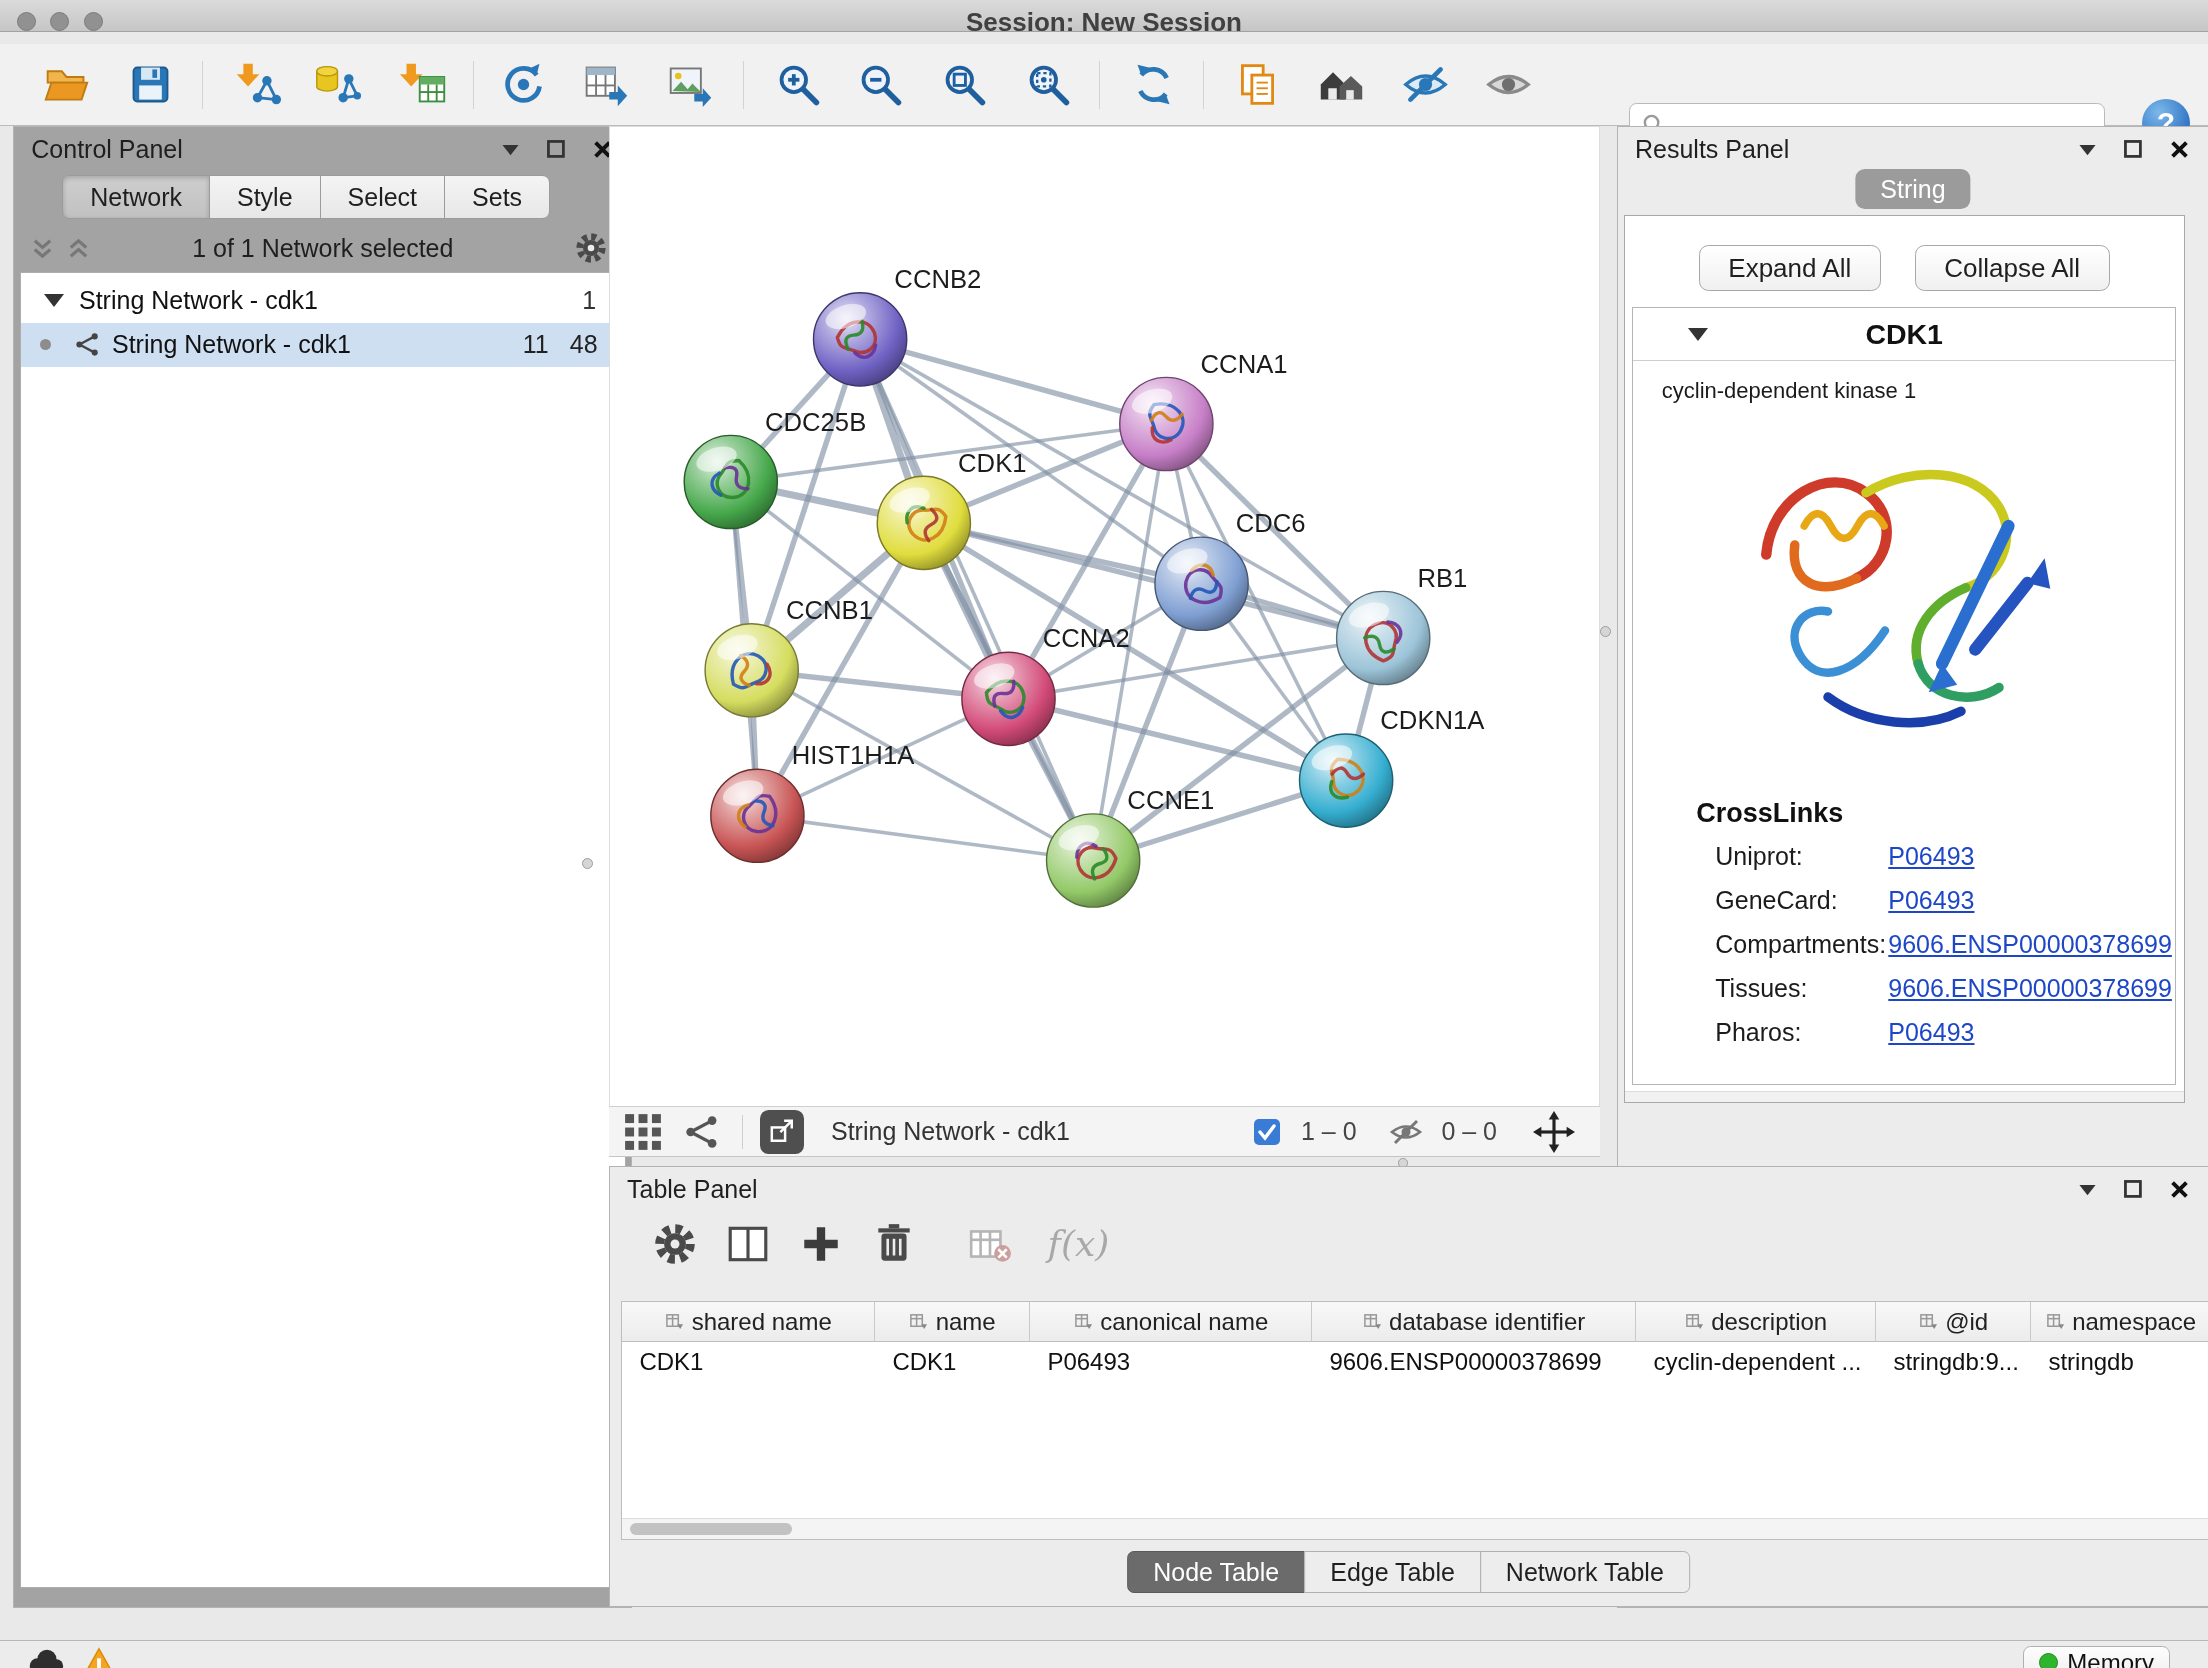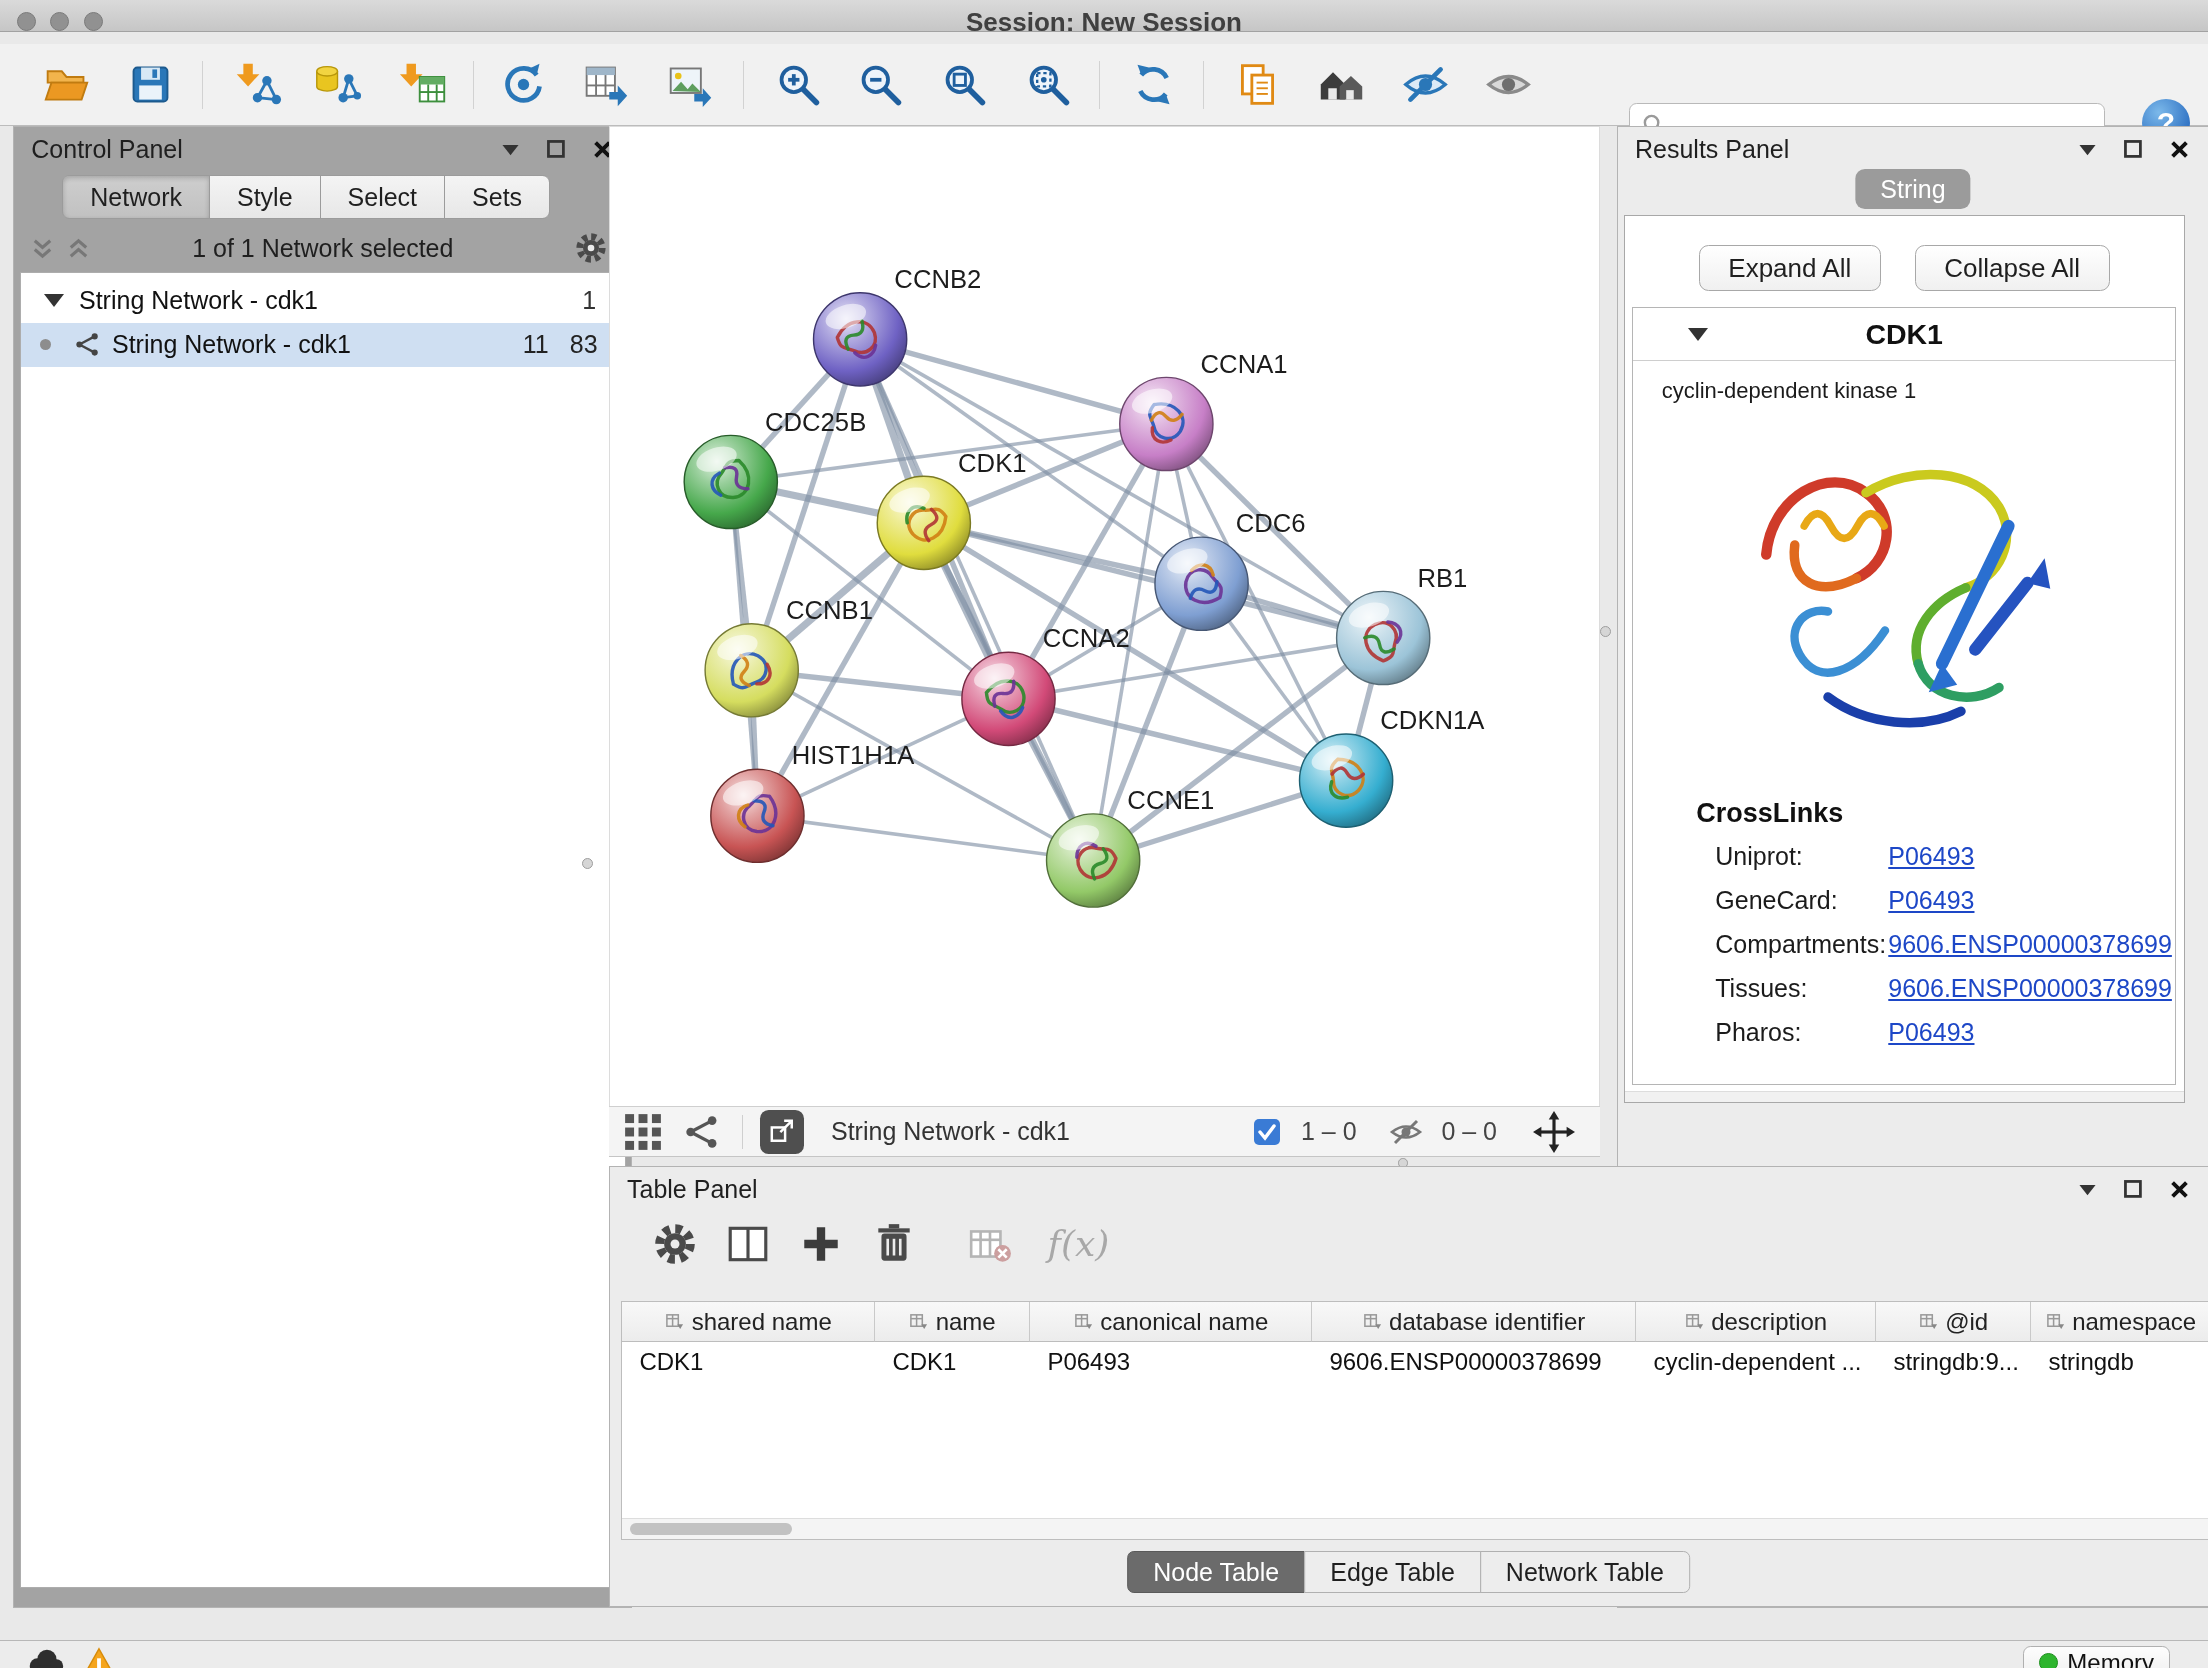--- a/index.html
+++ b/index.html
@@ -373,21 +373,21 @@
           <svg viewBox="0 0 30 30">
               <line x1="6" y1="15" x2="23" y2="6" stroke="#444" stroke-width="2.6"></line>
               <line x1="6" y1="15" x2="23" y2="24" stroke="#444" stroke-width="2.6"></line>
               <circle cx="6" cy="15" r="3.4" fill="#444"></circle>
               <circle cx="23" cy="6" r="3.4" fill="#444"></circle>
               <circle cx="23" cy="24" r="3.4" fill="#444"></circle>
             </svg>
         </span>
         <span class="tree-label">String Network - cdk1</span>
         <span class="num-nodes">11</span>
-        <span class="num-edges">83</span>
+        <span class="num-edges">48</span>
       </div>
     </div>
   </div>
 
   <div class="network-canvas">
     <svg width="991" height="981" viewBox="0 0 1042 1031">
         <defs>
           <radialGradient id="ng0" cx="35%" cy="28%" r="80%">
             <stop offset="0%" stop-color="rgb(233,231,246)"></stop>
             <stop offset="30%" stop-color="rgb(176,169,223)"></stop>

